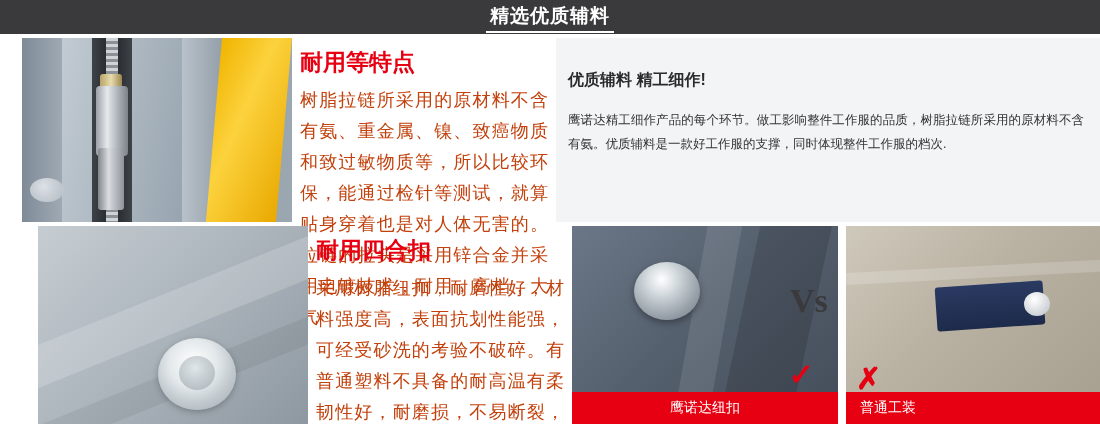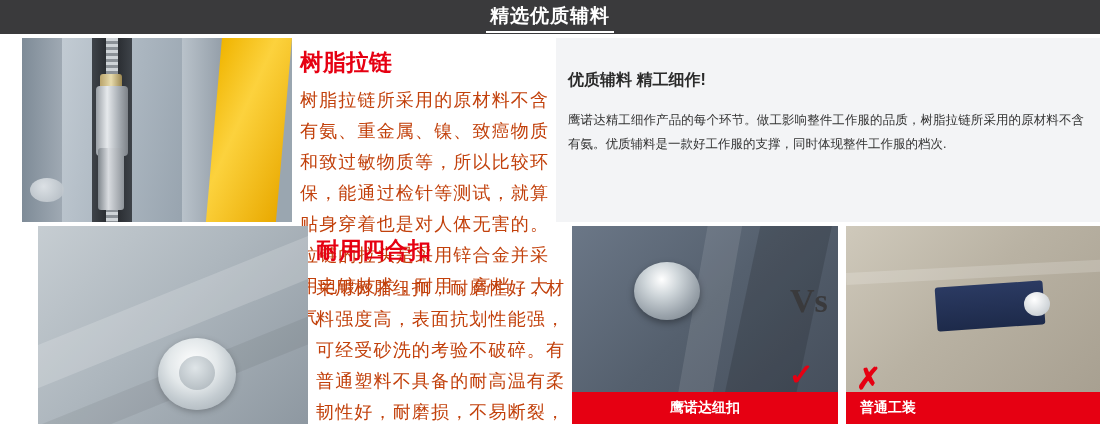--- a/index.html
+++ b/index.html
@@ -287,21 +287,21 @@
     left: 0; bottom: 0;
     width: 266px;
     height: 32px;
     background: #e60012;
     display: flex;
     align-items: center;
   }
   .card-caption span {
     color: #ffffff;
     font-size: 14px;
-    font-weight: bold;
+    font-weight: normal;
   }
   .cap-center { justify-content: center; }
   .cap-left { padding-left: 14px; }
 
   .check-mark {
     position: absolute;
     right: 24px; bottom: 34px;
     color: #e60012;
     font-size: 30px;
     font-weight: bold;
@@ -343,21 +343,21 @@
       <div class="pz-yellow"></div>
       <div class="pz-tape"></div>
       <div class="pz-teeth"></div>
       <div class="pz-pull-top"></div>
       <div class="pz-slider"></div>
       <div class="pz-pull"></div>
       <div class="pz-button"></div>
     </div>
 
     <div class="text-zipper">
-      <div class="head-red">树脂拉链</div>
+      <div class="head-red">耐用等特点</div>
       <div class="body-text">树脂拉链所采用的原材料不含有氨、重金属、镍、致癌物质和致过敏物质等，所以比较环保，能通过检针等测试，就算贴身穿着也是对人体无害的。拉链的拉头是采用锌合金并采用电镀技术，耐用，高档，大气</div>
     </div>
 
     <div class="panel-right">
       <div class="panel-head">优质辅料 精工细作!</div>
       <div class="panel-body">鹰诺达精工细作产品的每个环节。做工影响整件工作服的品质，树脂拉链所采用的原材料不含有氨。优质辅料是一款好工作服的支撑，同时体现整件工作服的档次.</div>
     </div>
 
   </div>
 

